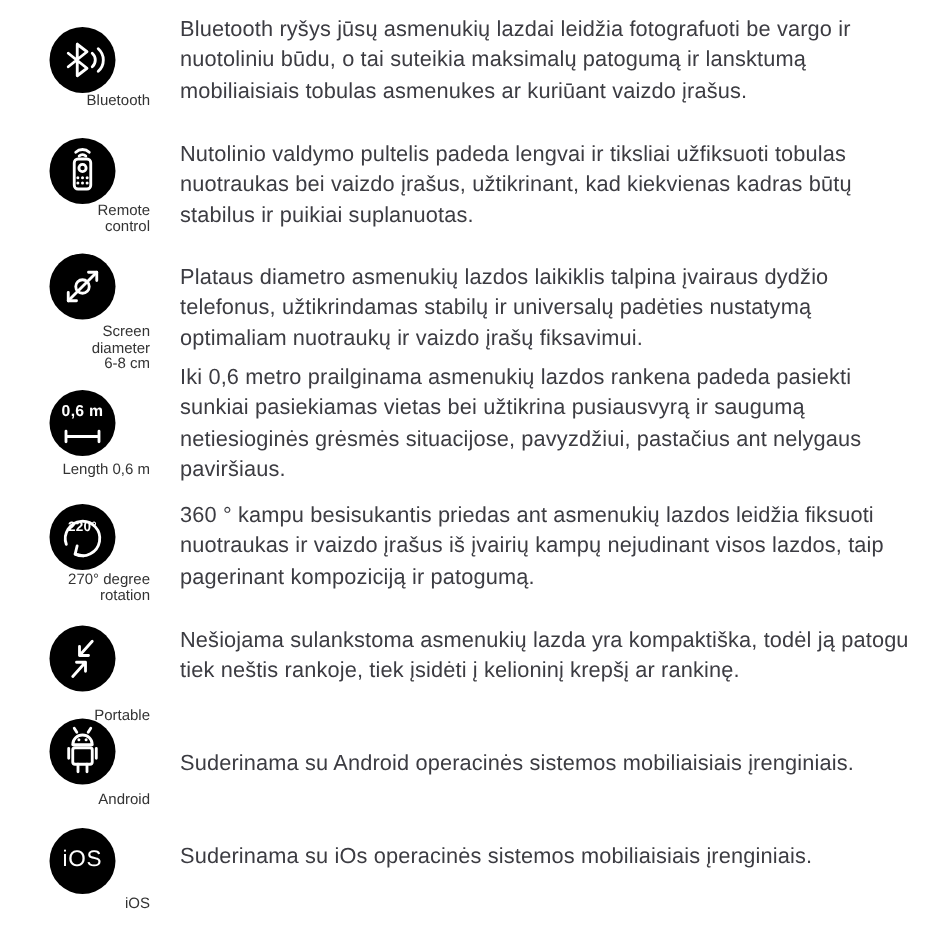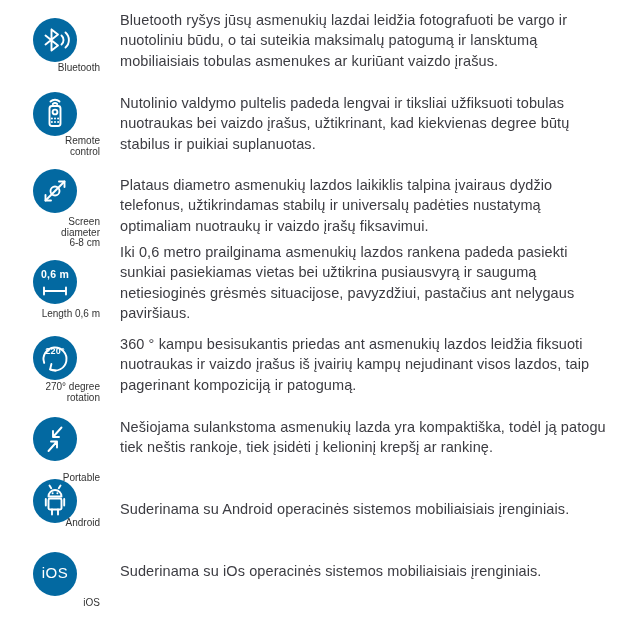--- a/index.html
+++ b/index.html
@@ -6,21 +6,21 @@
   body{
     width:625px;height:625px;background:#ffffff;
     font-family:"Liberation Sans","DejaVu Sans",sans-serif;
     overflow:hidden;
   }
   .page{position:relative;width:625px;height:625px;background:#ffffff;}
 
   
   .circle{
     position:absolute;left:33px;width:44px;height:44px;border-radius:50%;
-    background:#0369a1;display:flex;align-items:center;justify-content:center;
+    background:#000000;display:flex;align-items:center;justify-content:center;
   }
   .circle svg{position:absolute;left:0;top:0;width:44px;height:44px;}
   .icon-text{
     position:absolute;width:100%;text-align:center;color:#ffffff;
     font-weight:bold;letter-spacing:0.2px;
   }
   .len-text{top:8px;font-size:10.5px;}
   .rot-text{top:10px;font-size:9px;}
   .ios-text{top:12px;font-size:15px;font-weight:normal;letter-spacing:0.5px;}
 
@@ -36,21 +36,21 @@
     font-size:14.5px;line-height:20.3px;color:#3c3c42;letter-spacing:0.1px;
   }
 
   
   .r1 .circle{top:18px}  .r1 .label{top:63px}  .r1 .ptext{top:10px}
   .r2 .circle{top:92px}  .r2 .label{top:136px} .r2 .ptext{top:93px}
   .r3 .circle{top:169px} .r3 .label{top:217px} .r3 .ptext{top:175px}
   .r4 .circle{top:260px} .r4 .label{top:309px} .r4 .ptext{top:242px}
   .r5 .circle{top:336px} .r5 .label{top:382px} .r5 .ptext{top:334px}
   .r6 .circle{top:417px} .r6 .label{top:473px} .r6 .ptext{top:417px}
-  .r7 .circle{top:479px} .r7 .label{top:518px} .r7 .ptext{top:499px}
+  .r7 .circle{top:479px} .r7 .label{top:529px} .r7 .ptext{top:499px}
   .r8 .circle{top:552px} .r8 .label{top:598px} .r8 .ptext{top:561px}
 
   .stroke{stroke:#ffffff;fill:none;stroke-width:1.9;stroke-linecap:round;stroke-linejoin:round;}
   .fillw{fill:#ffffff;stroke:none;}
 </style>
 </head>
 <body>
 
 <div class="page">
 
@@ -76,21 +76,21 @@
         <circle class="fillw" cx="18.9" cy="26.5" r="1"></circle>
         <circle class="fillw" cx="22" cy="26.5" r="1"></circle>
         <circle class="fillw" cx="25.1" cy="26.5" r="1"></circle>
         <circle class="fillw" cx="18.9" cy="30" r="1"></circle>
         <circle class="fillw" cx="22" cy="30" r="1"></circle>
         <circle class="fillw" cx="25.1" cy="30" r="1"></circle>
       </svg>
     </div>
     <div class="label">Remote
 control</div>
-    <div class="ptext">Nutolinio valdymo pultelis padeda lengvai ir tiksliai užfiksuoti tobulas nuotraukas bei vaizdo įrašus, užtikrinant, kad kiekvienas degree būtų stabilus ir puikiai suplanuotas.</div>
+    <div class="ptext">Nutolinio valdymo pultelis padeda lengvai ir tiksliai užfiksuoti tobulas nuotraukas bei vaizdo įrašus, užtikrinant, kad kiekvienas kadras būtų stabilus ir puikiai suplanuotas.</div>
   </div>
 
   <div class="row r3">
     <div class="circle">
       <svg viewBox="0 0 44 44">
         <path class="stroke" d="M12.5 31.5 L31.5 12.5"></path>
         <path class="stroke" d="M26 12.5 h5.5 v5.5"></path>
         <path class="stroke" d="M18 31.5 h-5.5 v-5.5"></path>
         <circle class="stroke" cx="22" cy="22" r="4.5"></circle>
       </svg>

